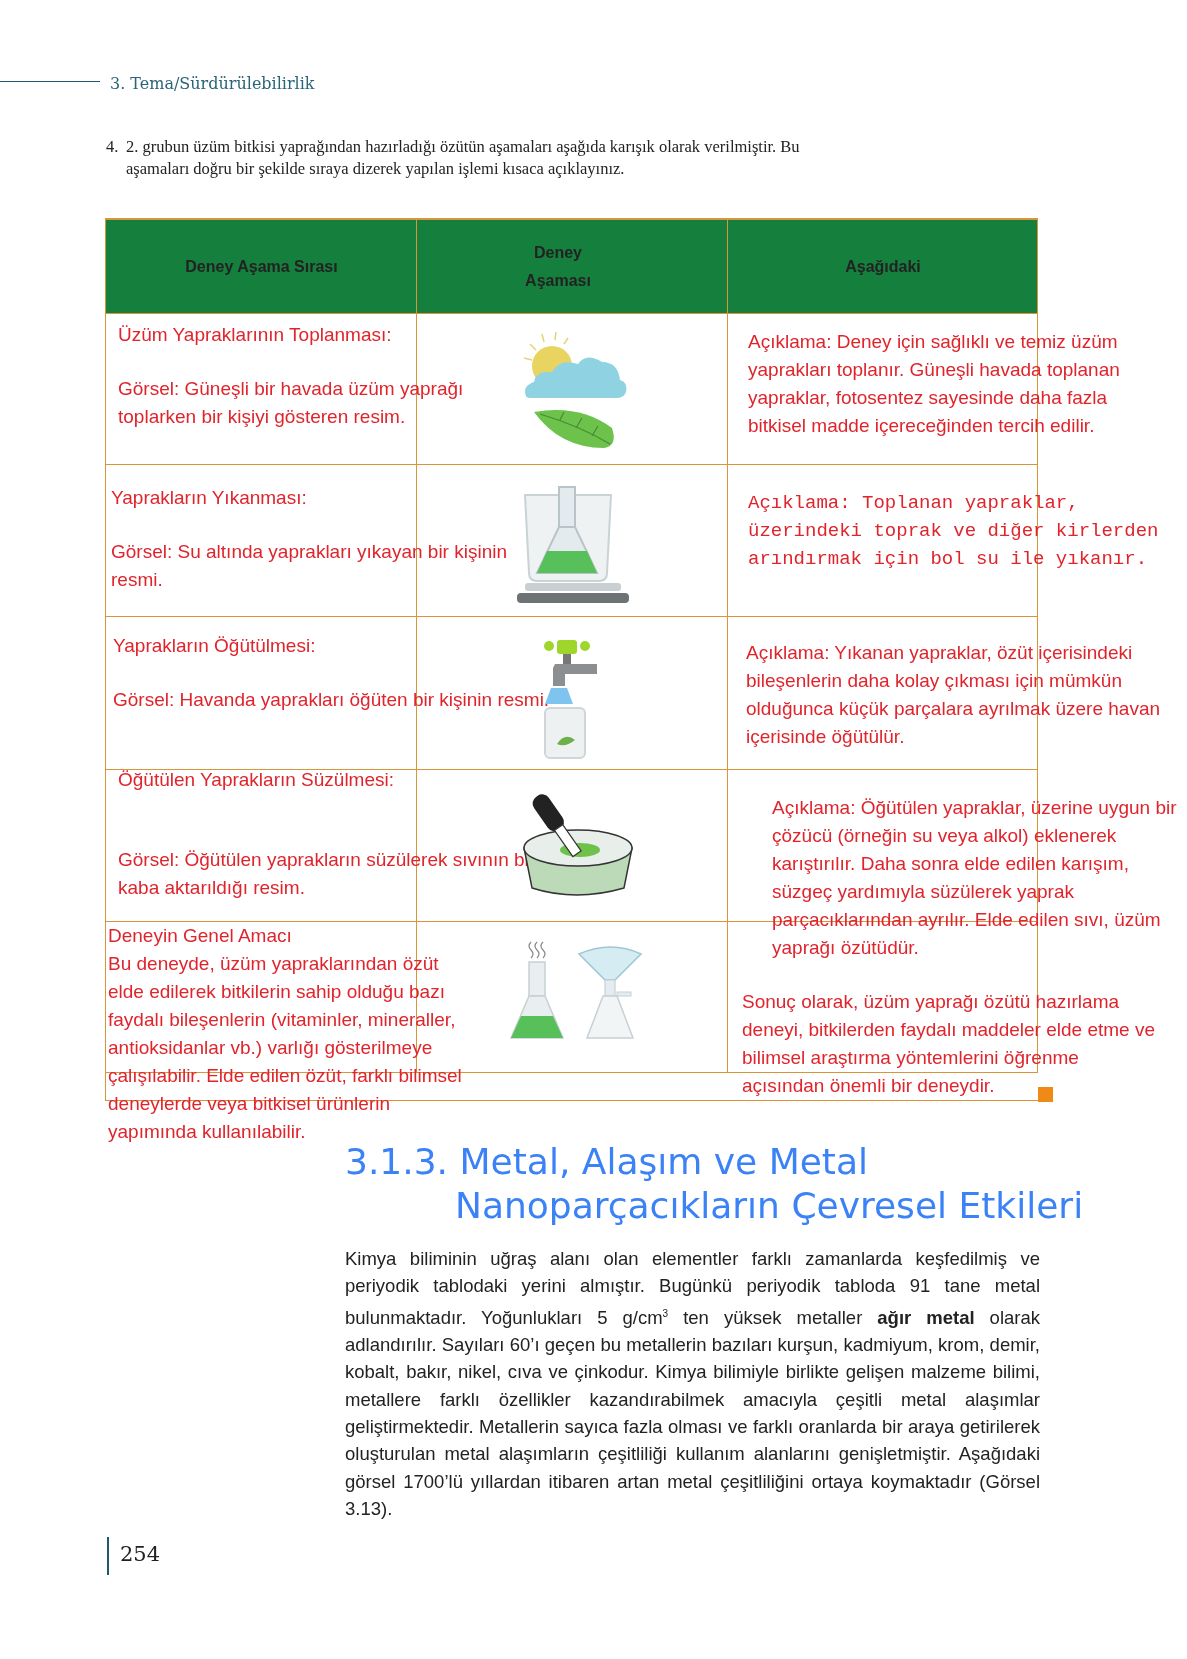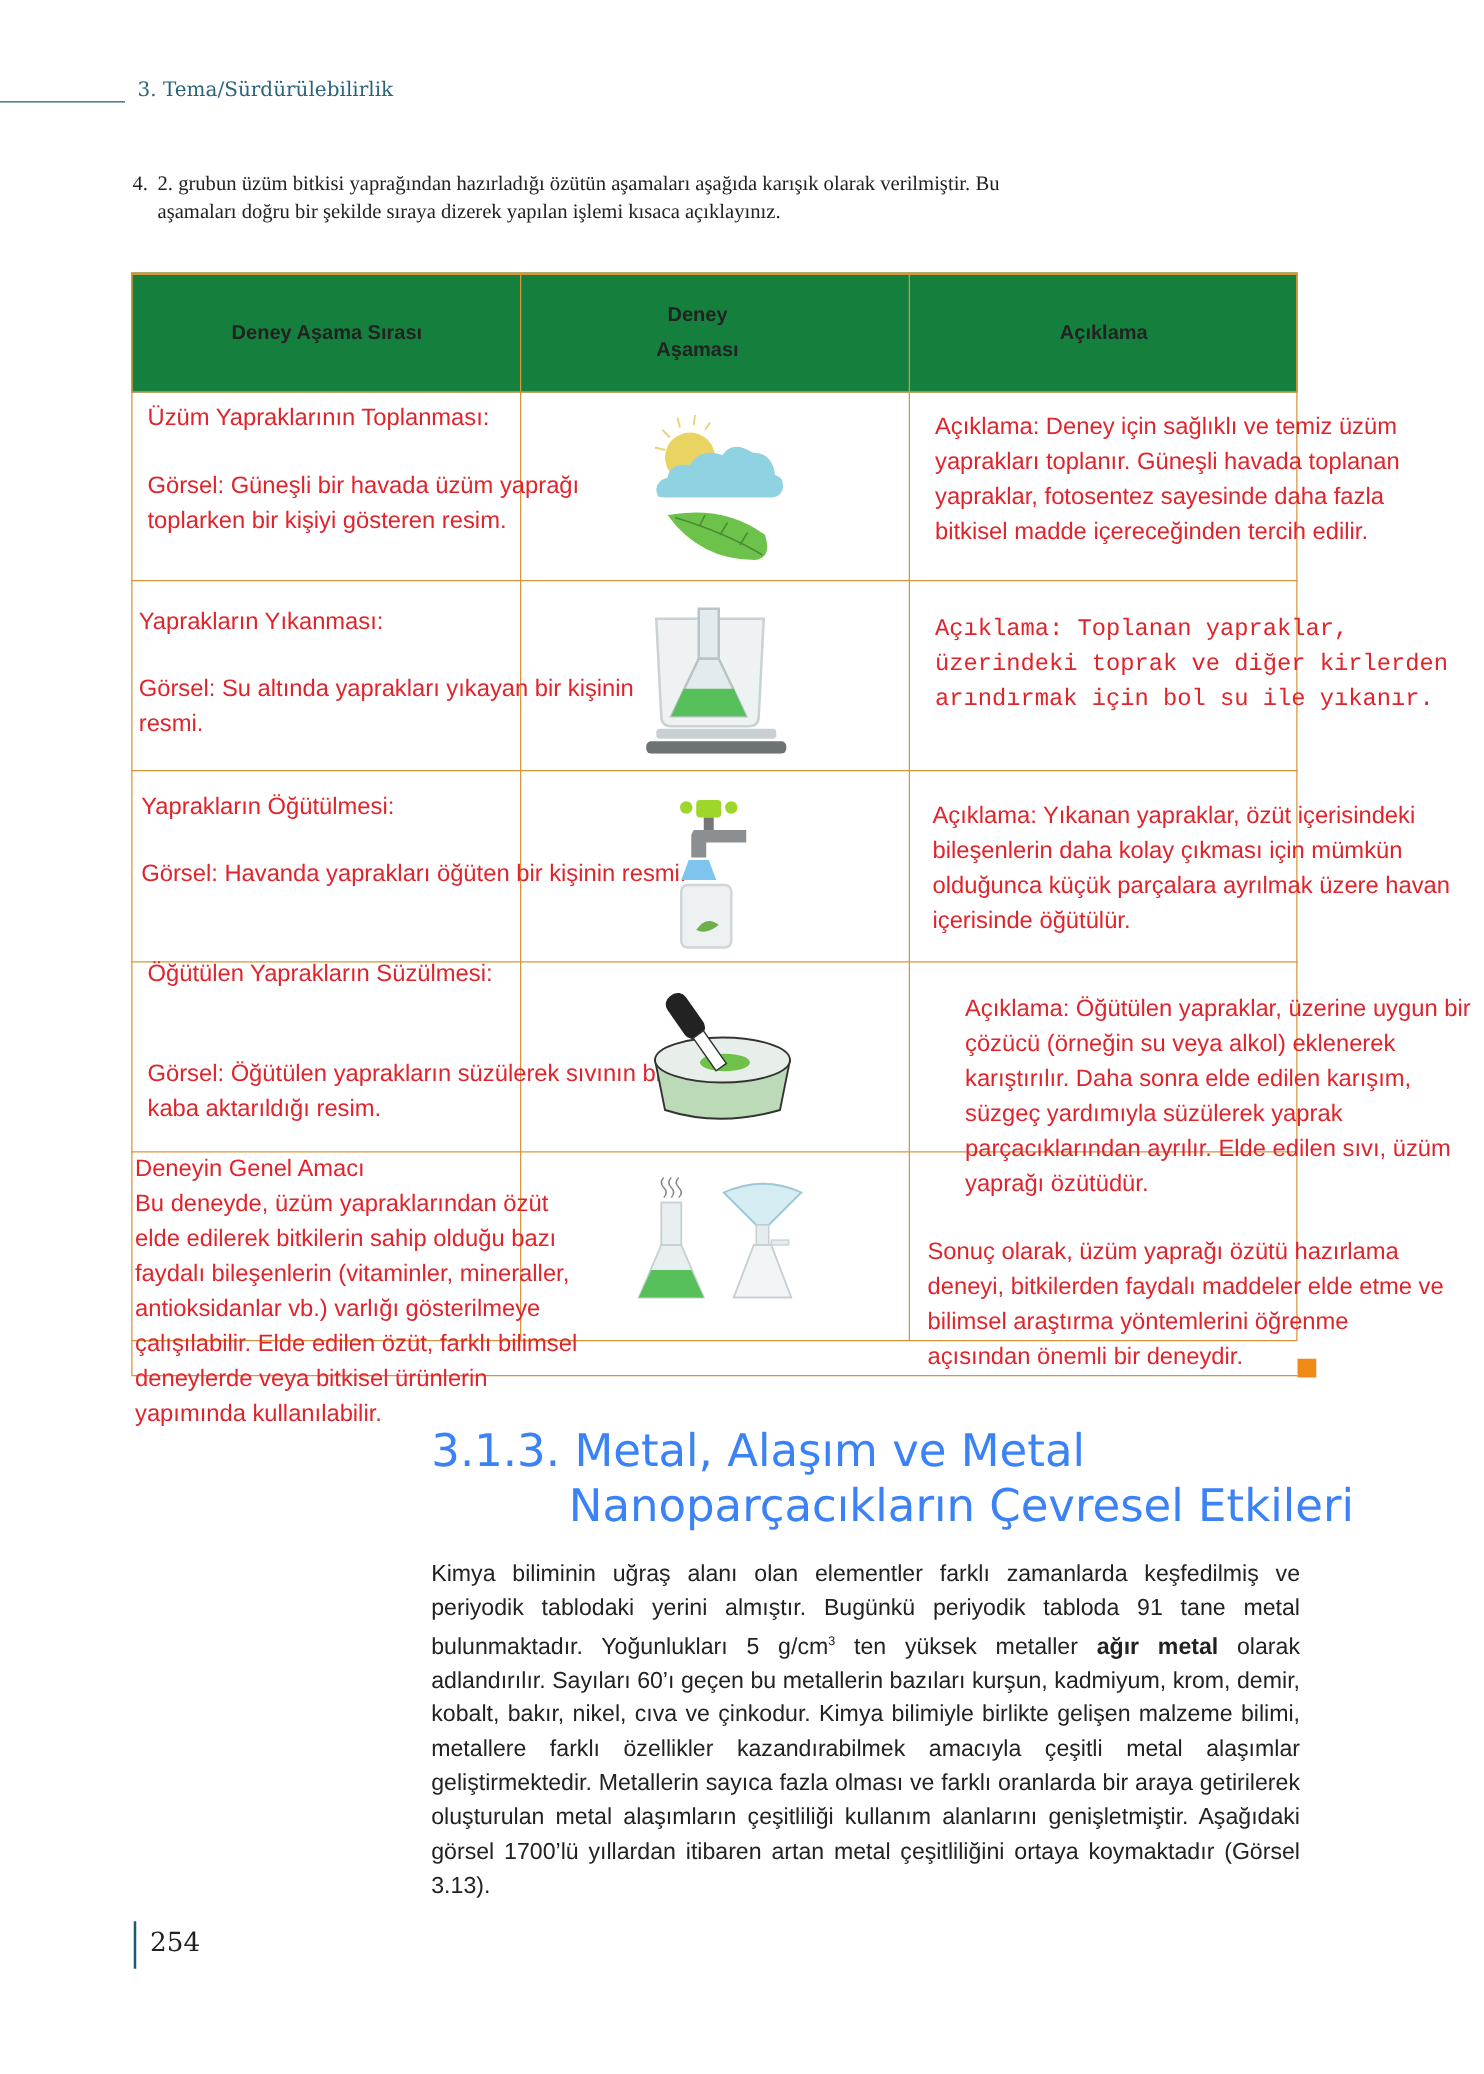--- a/index.html
+++ b/index.html
@@ -1,19 +1,19 @@
 <!DOCTYPE html>
 <html><head>
 <meta charset="utf-8">
 <style>
   html, body { margin:0; padding:0; background:#ffffff; }
   body { width:1187px; height:1659px; position:relative; overflow:hidden; font-family:"Liberation Sans", sans-serif; }
   .abs { position:absolute; }
   .header-line { left:0; top:81px; width:100px; height:1px; background:#1f5a6e; }
-  .header-text { left:110px; top:62px; font-family:"DejaVu Serif", serif; font-size:16px; color:#2a6478; }
+  .header-text { left:110px; top:74px; font-family:"DejaVu Serif", serif; font-size:16px; color:#2a6478; }
   .question { left:106px; top:136px; width:930px; font-family:"Liberation Serif", serif; font-weight:normal; font-size:16.5px; color:#222; line-height:22px; }
   .question .num { display:inline-block; width:20px; }
   .question .indent { padding-left:20px; display:block; }
   .tbl { left:105px; top:218px; width:933px; height:856px; }
   .hdr { position:absolute; left:0; top:0; width:931px; height:93px; background:#15803d; border:1px solid #d8953a; border-top:2px solid #d8953a; }
   .hcell { position:absolute; top:0; height:93px; display:flex; align-items:center; justify-content:center; text-align:center; font-weight:bold; font-size:16px; color:#222; line-height:28px; }
   .vline { position:absolute; width:1px; background:#d8953a; }
   .hline { position:absolute; height:1px; background:#d8953a; }
   .red { color:#e0242c; font-family:"Liberation Sans", sans-serif; font-size:19px; line-height:28px; }
   .img { position:absolute; }
@@ -32,21 +32,21 @@
 
 <div class="abs question">
   <span class="num">4.</span><span>2. grubun üzüm bitkisi yaprağından hazırladığı özütün aşamaları aşağıda karışık olarak verilmiştir. Bu</span>
   <span class="indent">aşamaları doğru bir şekilde sıraya dizerek yapılan işlemi kısaca açıklayınız.</span>
 </div>
 
 <div class="abs tbl">
   <div class="hdr">
     <div class="hcell" style="left:0;width:311px;">Deney Aşama Sırası</div>
     <div class="hcell" style="left:312px;width:280px;padding:0 100px;box-sizing:border-box;">Deney Aşaması</div>
-    <div class="hcell" style="left:623px;width:308px;">Açıklama</div>
+    <div class="hcell" style="left:623px;width:308px;">Aşağıdaki</div>
   </div>
 
   <div class="vline" style="left:0;top:0;height:882px;"></div>
   <div class="vline" style="left:311px;top:0;height:854px;"></div>
   <div class="vline" style="left:622px;top:0;height:854px;"></div>
   <div class="vline" style="left:932px;top:0;height:854px;"></div>
   <div class="hline" style="left:0;top:246px;width:933px;"></div>
   <div class="hline" style="left:0;top:398px;width:933px;"></div>
   <div class="hline" style="left:0;top:551px;width:933px;"></div>
   <div class="hline" style="left:0;top:703px;width:933px;"></div>

